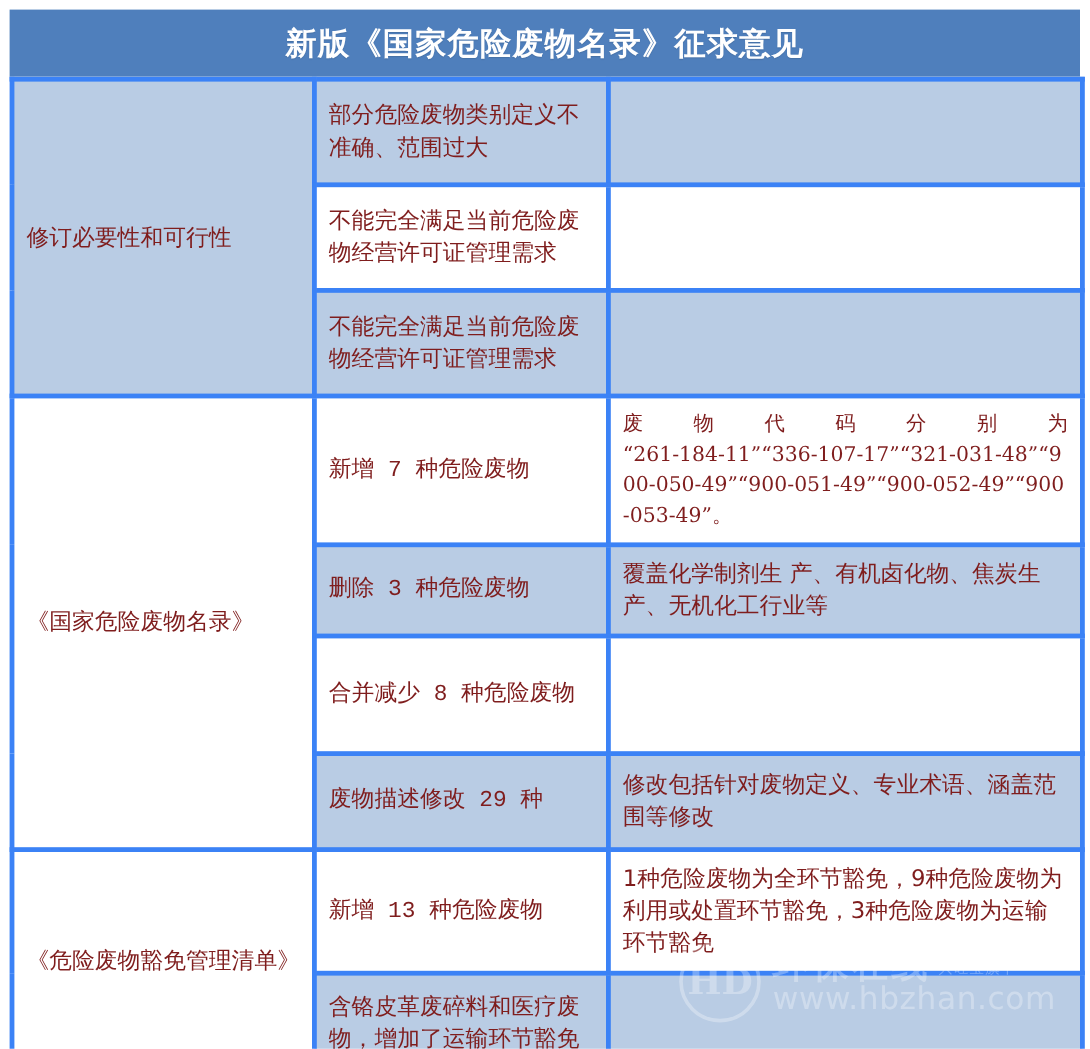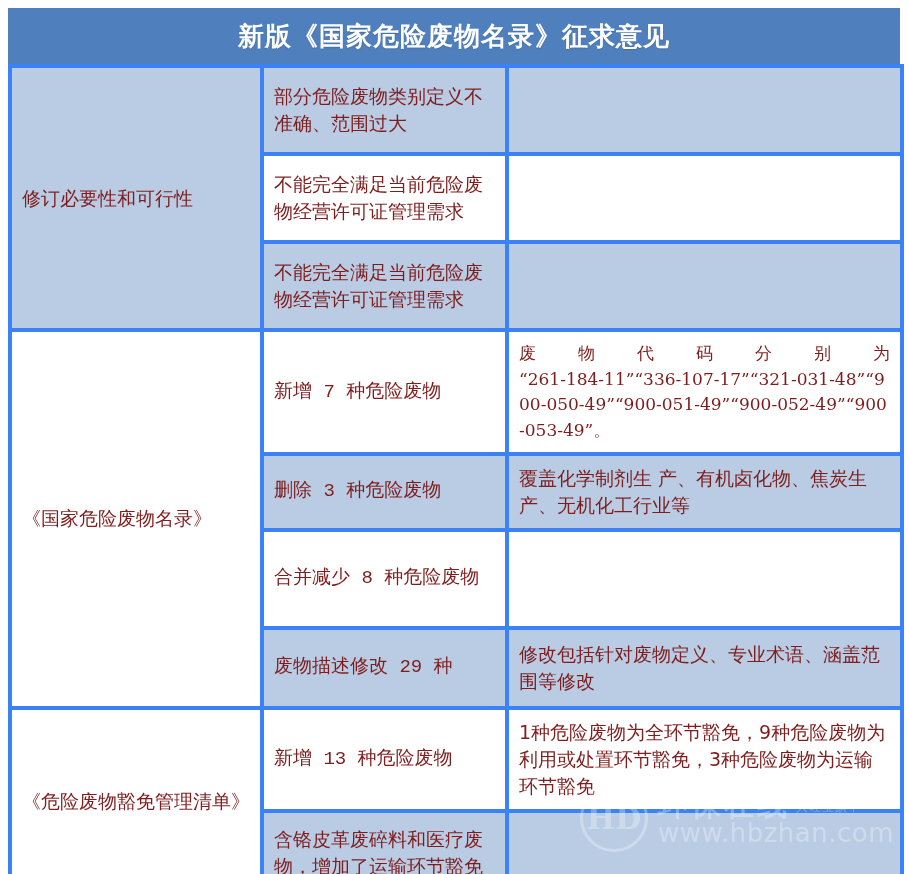--- a/index.html
+++ b/index.html
@@ -79,21 +79,21 @@
   }
   .codes .lead {
     display: block;
     text-align: justify;
     text-align-last: justify;
   }
 
   
   .watermark {
     position: absolute;
-    right: 14px;
+    right: 28px;
     bottom: 22px;
     display: flex;
     align-items: center;
     gap: 10px;
     opacity: 0.30;
     pointer-events: none;
     user-select: none;
   }
   .wm-logo {
     width: 62px;

